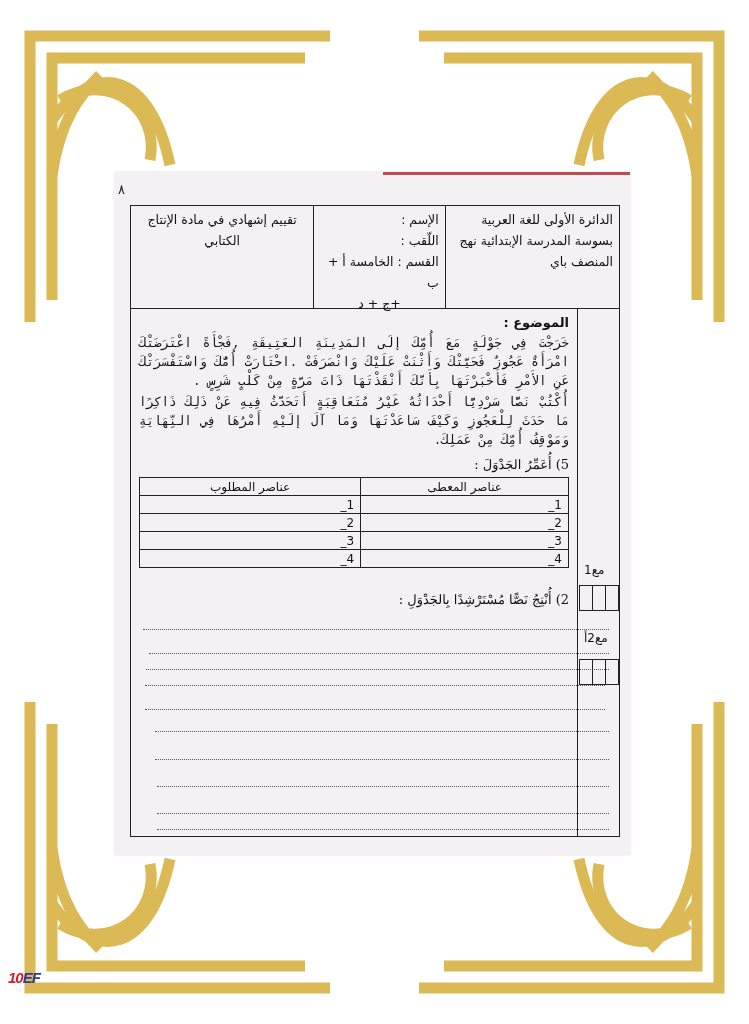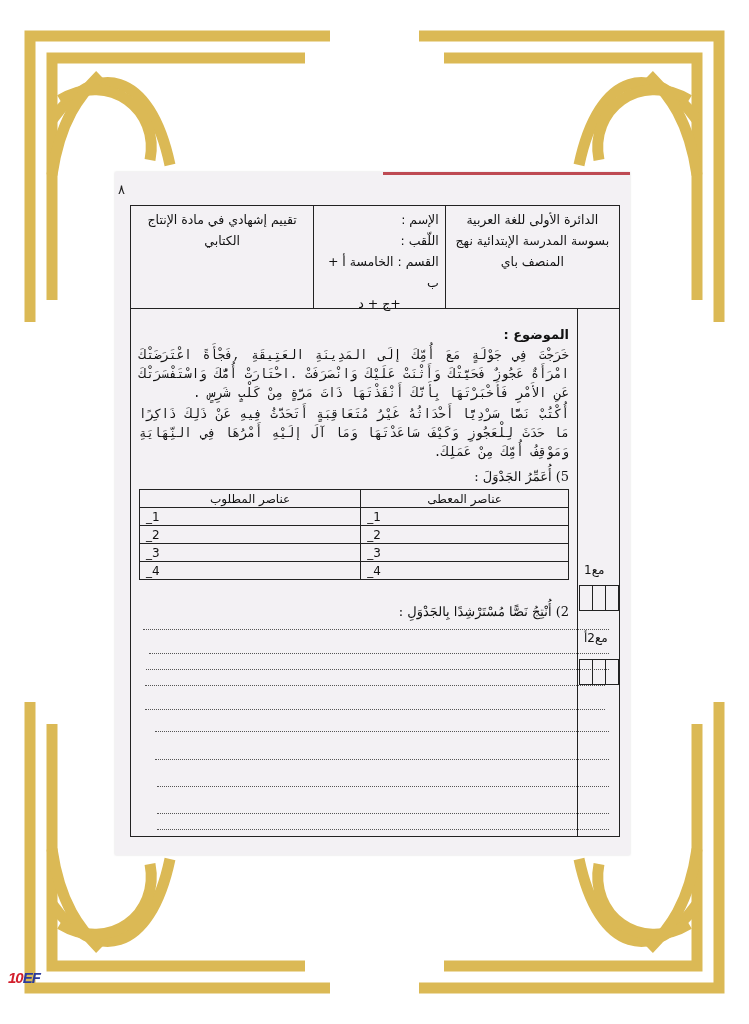--- a/index.html
+++ b/index.html
@@ -8,34 +8,34 @@
   .frame { position:absolute; left:0; top:0; width:749px; height:1024px; pointer-events:none; }
   .paper { position:absolute; left:115px; top:172px; width:515px; height:683px;
            background:#f3f1f4; box-shadow:0 0 2px rgba(0,0,0,0.15); }
   .paper-topline { position:absolute; left:268px; top:0; width:247px; height:3px; background:#b0202a; opacity:0.8; }
   .mark { position:absolute; left:3px; top:10px; font-size:13px; color:#222; }
   .header-table { position:absolute; left:15px; top:33px; width:490px; height:104px;
                   border:1px solid #222; display:flex; direction:rtl; box-sizing:border-box; }
   .hcell { border-left:1px solid #222; box-sizing:border-box; padding:3px 6px; font-size:12.5px;
            line-height:21px; color:#111; direction:rtl; text-align:right; }
   .hcell:last-child { border-left:none; }
-  .hc1 { width:175px;text-align:center; }
+  .hc1 { width:175px; }
   .hc2 { width:183px; text-align:center; }
   .hc3 { width:132px; }
   .main-box { position:absolute; left:15px; top:137px; width:490px; height:528px;
               border:1px solid #222; border-top:none; box-sizing:border-box; }
   .side-col { position:absolute; right:0; top:0; width:42px; height:100%; border-left:1px solid #222; box-sizing:border-box; }
-  .content { position:absolute; left:0; top:12px; width:446px; height:100%; direction:rtl; padding:4px 8px; box-sizing:border-box; }
+  .content { position:absolute; left:0; top:0; width:446px; height:100%; direction:rtl; padding:4px 8px; box-sizing:border-box; }
   .subject-title { font-size:13px; font-weight:bold; color:#111; text-align:right; line-height:20px; }
   .para { font-size:12.5px; color:#111; line-height:19px; text-align:justify; margin:2px 0; font-family:Liberation Mono, monospace; }
   .q-label { font-size:13px; color:#111; line-height:20px; margin-top:4px; font-family:"DejaVu Serif", serif; }
   table.el { width:430px; border-collapse:collapse; direction:rtl; margin:2px 0 0 0; }
   table.el th, table.el td { border:1px solid #222; height:17px; font-size:12px; padding:0 6px; color:#111; }
   table.el th { font-weight:normal; text-align:center; }
-  table.el td { text-align:left; }
+  table.el td { text-align:right; }
   .lines { position:absolute; left:12px; right:10px; }
   .dotline { height:0; border-bottom:1.5px dotted #555; position:absolute; }
   .score-label { position:absolute; font-size:12px; color:#111; direction:rtl; }
   .score-box { position:absolute; width:40px; height:26px; border:1px solid #222; display:flex; box-sizing:border-box; }
   .score-box span { flex:1; border-left:1px solid #222; }
   .score-box span:first-child { border-left:none; }
   .logo { position:absolute; left:8px; top:969px; font-size:15px; font-weight:bold; font-style:italic;
           font-family:Liberation Sans, sans-serif; letter-spacing:-1px;text-align:right; }
   .logo .a { color:#d21f2c; }
   .logo .b { color:#2a3a9c; }

